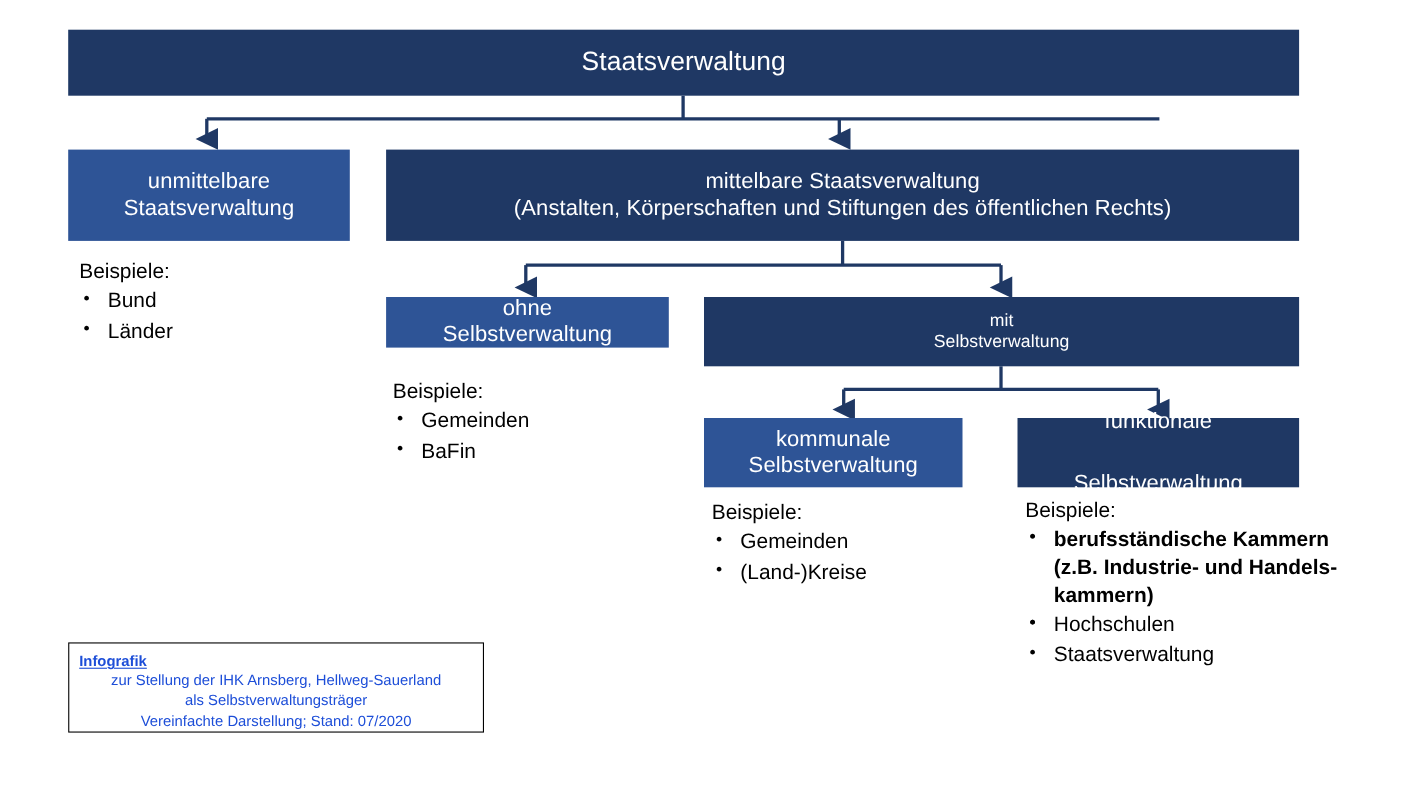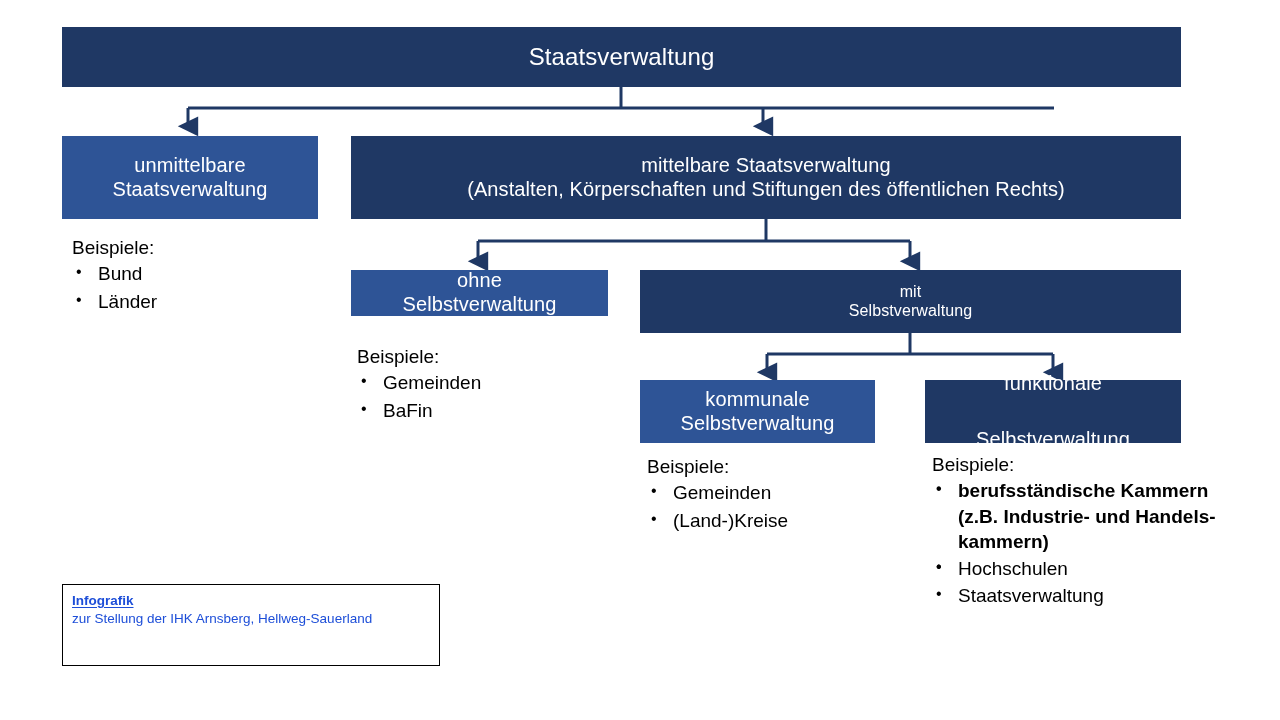--- a/index.html
+++ b/index.html
@@ -86,21 +86,21 @@
     font-family: "Liberation Sans", sans-serif;
     font-size: 13.5px;
     line-height: 1.35;
     padding: 7px 9px 6px 9px;
   }
   #caption-box .cap-title {
     font-weight: bold;
     text-decoration: underline;
     text-underline-offset: 2px;
   }
-  #caption-box .cap-line { white-space: nowrap; }
+  #caption-box .cap-line { white-space: nowrap; text-align: center; }
 </style>
 </head>
 <body>
 
 <div id="canvas">
 
   <svg id="connectors" viewBox="0 0 1280 720" width="1280" height="720" aria-hidden="true">
     <defs>
       <marker id="arrowhead" markerWidth="8" markerHeight="8" refX="3.4" refY="4" orient="auto" markerUnits="strokeWidth">
         <path d="M0.2,0.6 L6.8,0.6 L3.5,7.4 Z" fill="#1F3864"></path>
@@ -218,15 +218,17 @@
       <li>
         <span class="bullet">•</span>
         <span>Staatsverwaltung</span>
       </li>
     </ul>
   </div>
 
   <div id="caption-box" style="left:62px; top:584px; width:378px; height:82px;">
     <div class="cap-title">Infografik</div>
     <div class="cap-line">zur Stellung der IHK Arnsberg, Hellweg-Sauerland</div>
+    <div class="cap-line">als Selbstverwaltungsträger</div>
+    <div class="cap-line">Vereinfachte Darstellung;  Stand: 07/2020</div>
   </div>
 
 </div>
 
 </body></html>

